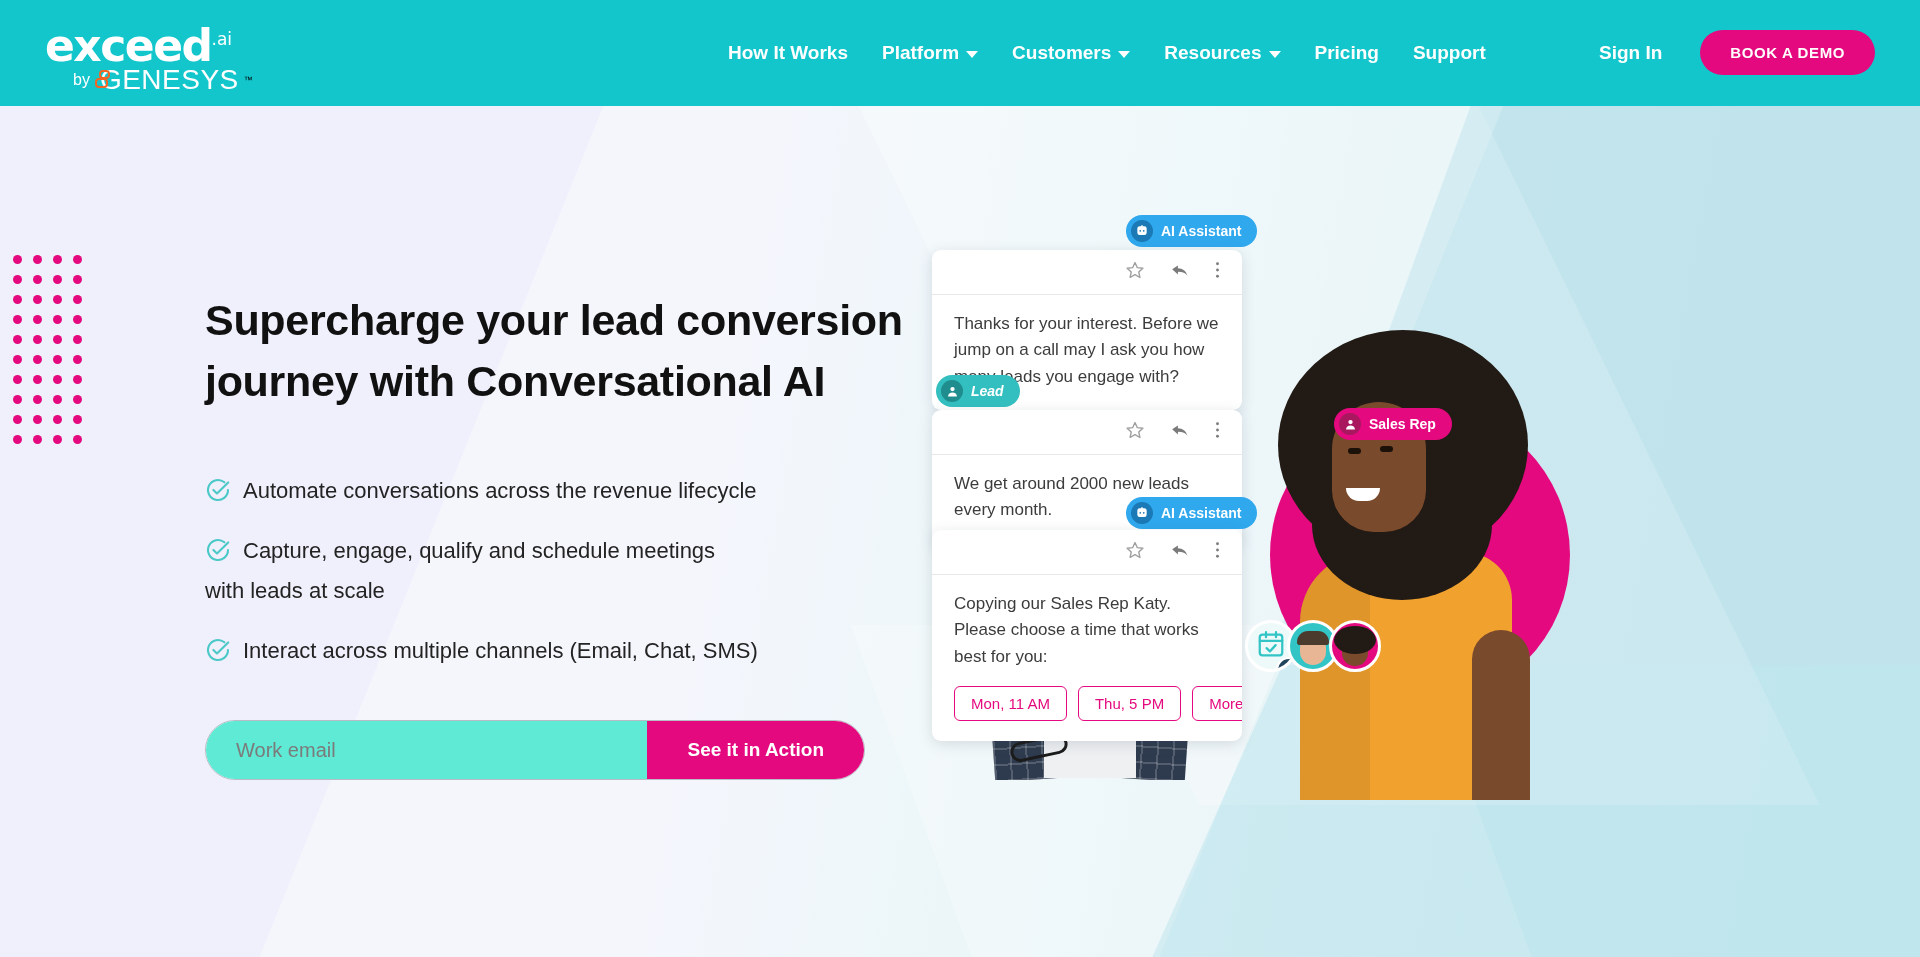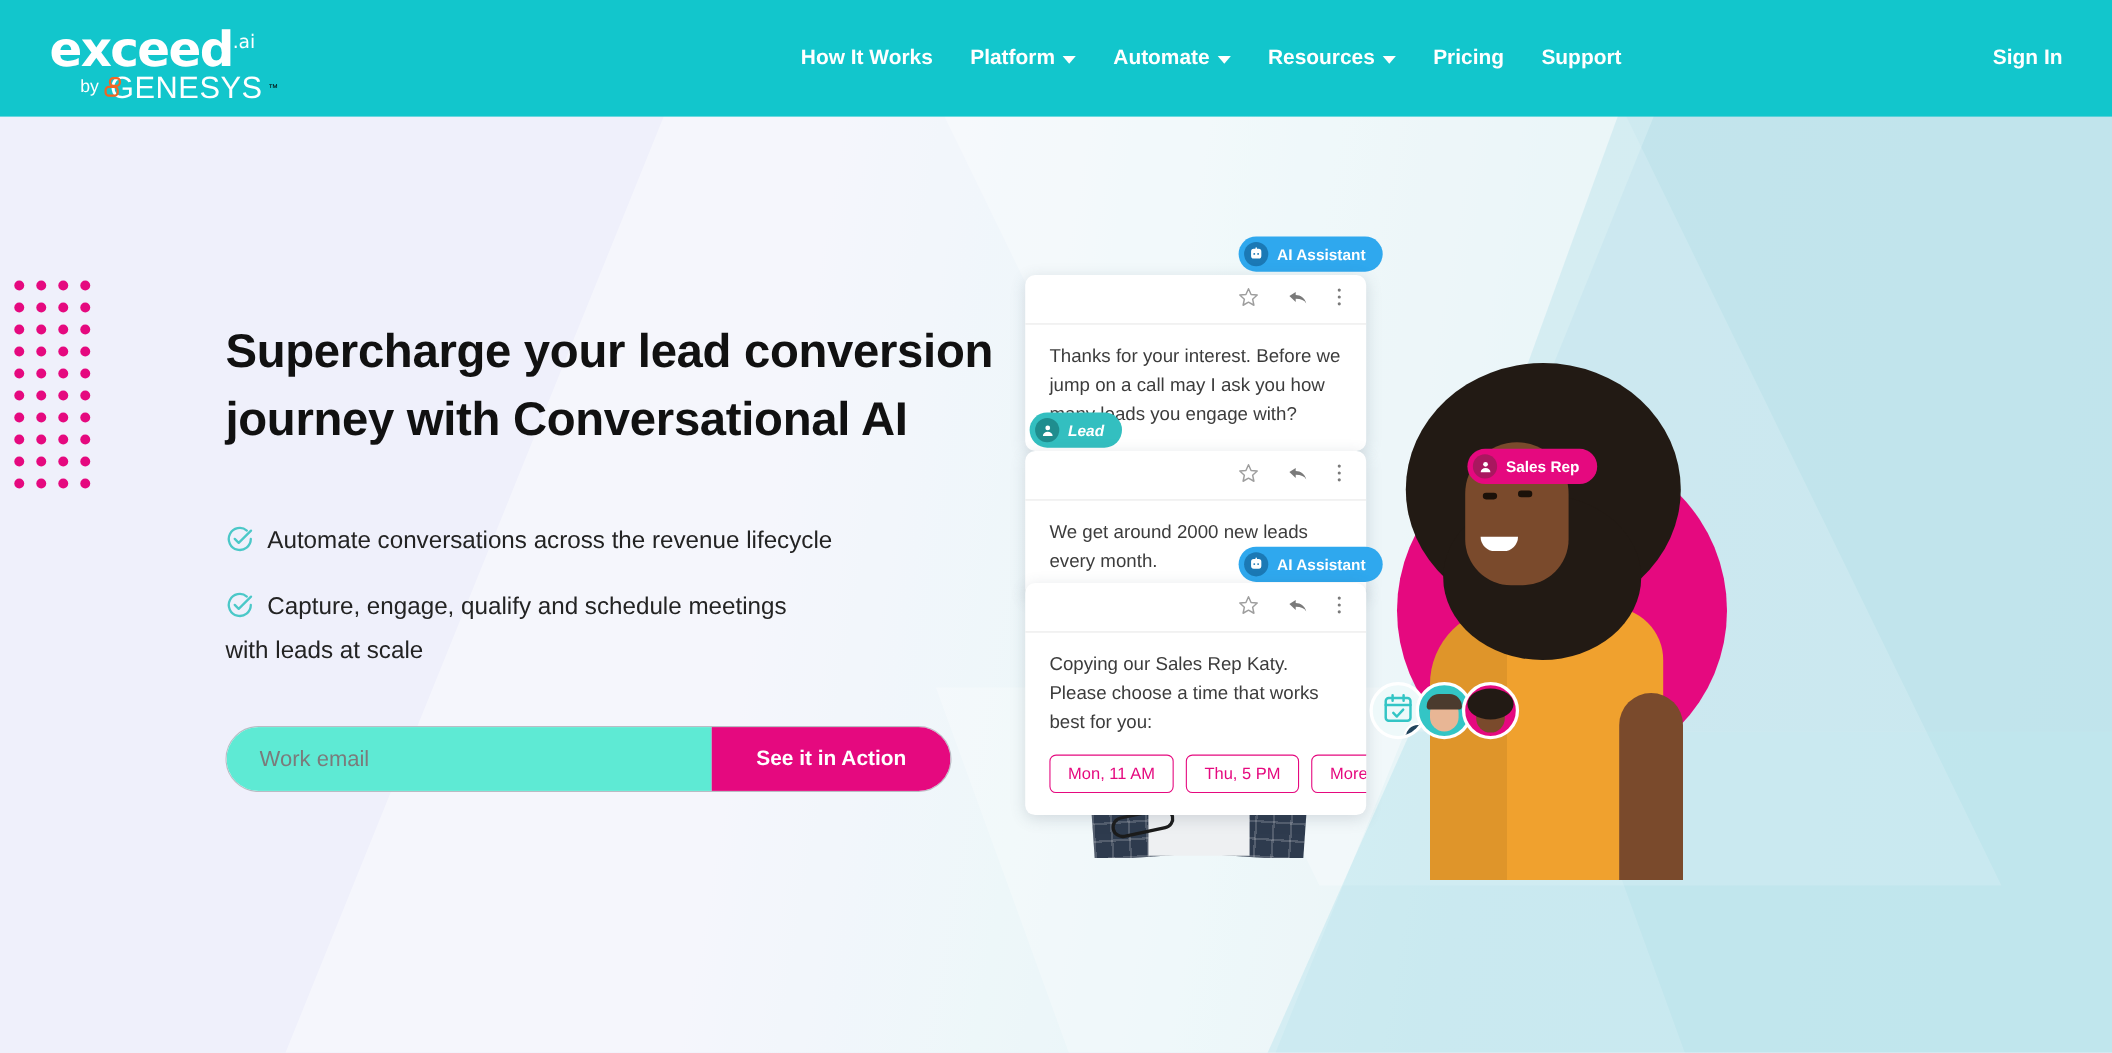--- a/index.html
+++ b/index.html
@@ -272,37 +272,38 @@
 
     <nav class="nav">
       <div class="nav-item">
         <span>How It Works</span>
       </div>
       <div class="nav-item">
         <span>Platform</span>
         <span class="chev"></span>
       </div>
       <div class="nav-item">
-        <span>Automate</span>
+        <span>Customers</span>
         <span class="chev"></span>
       </div>
       <div class="nav-item">
         <span>Resources</span>
         <span class="chev"></span>
       </div>
       <div class="nav-item">
         <span>Pricing</span>
       </div>
       <div class="nav-item">
         <span>Support</span>
       </div>
     </nav>
 
     <div class="header-right">
       <span class="signin">Sign In</span>
+      <button class="demo-btn">BOOK A DEMO</button>
     </div>
   </div>
 
   <div class="hero-bg">
     <div class="bg-shape bg-s1"></div>
     <div class="bg-shape bg-s2"></div>
     <div class="bg-shape bg-s3"></div>
     <div class="bg-shape bg-s4"></div>
     <div class="bg-shape bg-s5"></div>
   </div>
@@ -370,20 +371,29 @@
           <svg width="26" height="26" viewBox="0 0 26 26">
             <path d="M23 13a10 10 0 1 1-3.6-7.7" fill="none" stroke="#4BC8C8" stroke-width="2.1" stroke-linecap="round"></path>
             <path d="M8.4 12.9l3.6 3.6L23.2 5.4" fill="none" stroke="#4BC8C8" stroke-width="2.1" stroke-linecap="round" stroke-linejoin="round"></path>
           </svg>
         </span>
         <span class="bullet-text">Capture, engage, qualify and schedule meetings</span>
       </div>
 
       <div class="bullet-cont">with leads at scale</div>
 
+      <div class="bullet-row">
+        <span class="check-icon">
+          <svg width="26" height="26" viewBox="0 0 26 26">
+            <path d="M23 13a10 10 0 1 1-3.6-7.7" fill="none" stroke="#4BC8C8" stroke-width="2.1" stroke-linecap="round"></path>
+            <path d="M8.4 12.9l3.6 3.6L23.2 5.4" fill="none" stroke="#4BC8C8" stroke-width="2.1" stroke-linecap="round" stroke-linejoin="round"></path>
+          </svg>
+        </span>
+        <span class="bullet-text">Interact across multiple channels (Email, Chat, SMS)</span>
+      </div>
     </div>
 
     <form class="email-form">
       <input class="email-input" type="text" placeholder="Work email" style="">
       <button class="submit-btn">See it in Action</button>
     </form>
   </div>
 
   <div class="visual">
 

